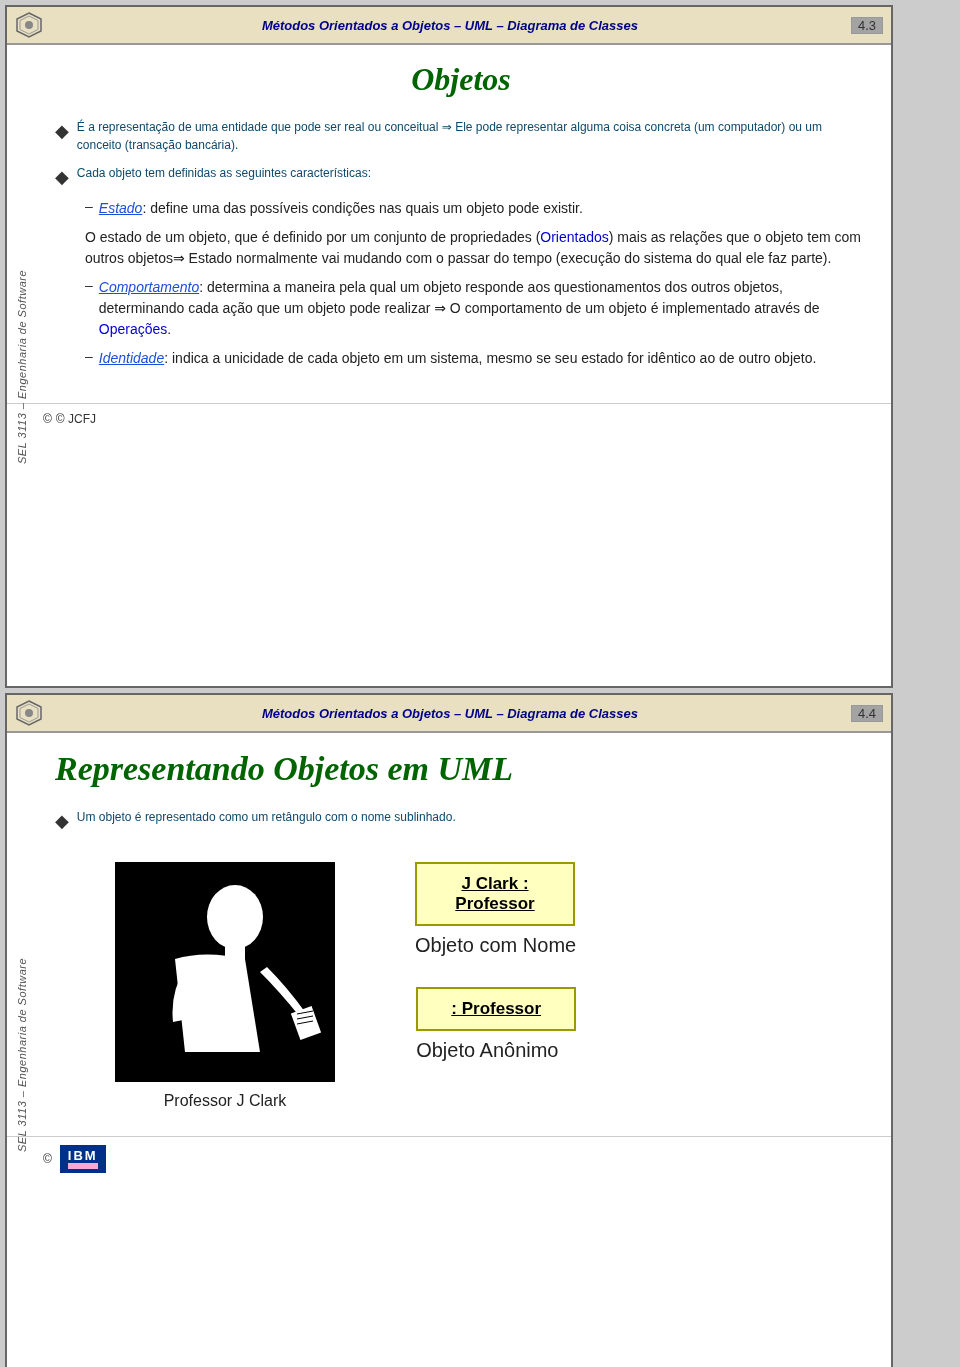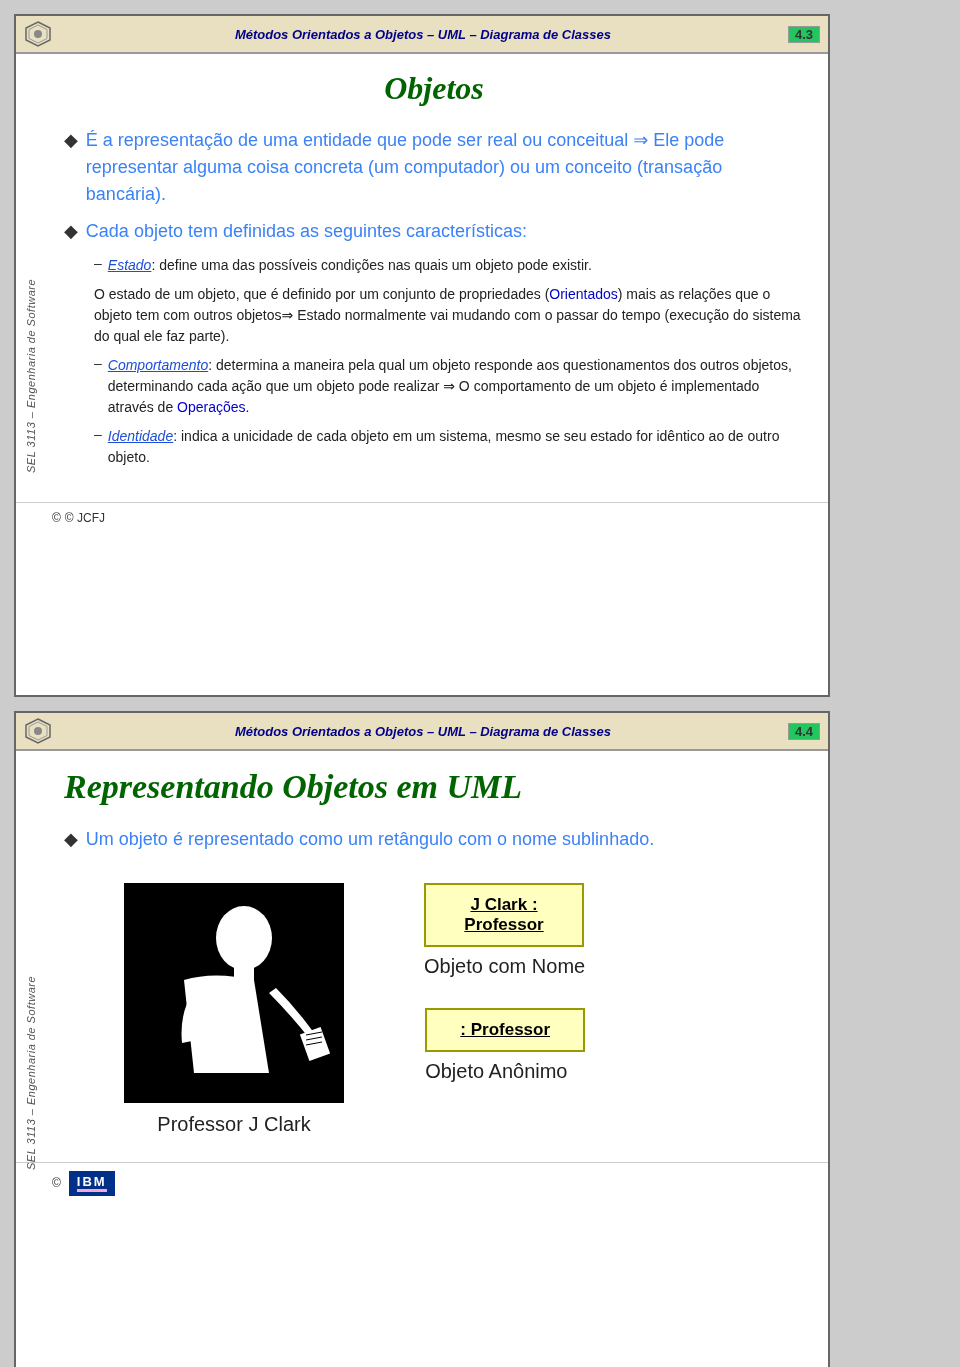--- a/index.html
+++ b/index.html
@@ -4,23 +4,23 @@
   <style>
     * { margin: 0; padding: 0; box-sizing: border-box; }
     body {
       font-family: Arial, sans-serif;
       background: #ccc;
       width: 960px;
     }
 
     .slide {
       background: white;
-      margin: 14px;
+      margin: 5px;
       position: relative;
-      width: 816px;
+      width: 888px;
     }
 
     
     .slide1 {
       min-height: 683px;
       border: 2px solid #666;
     }
 
     
     .slide2 {
@@ -41,25 +41,25 @@
 
     .header-bar .title {
       font-style: italic;
       font-size: 13px;
       color: #00008B;
       font-weight: bold;
     }
 
     .header-bar .slide-num {
       font-size: 13px;
-      font-weight: bold;
+      font-weight: normal;
       color: #333;
       border: 1px solid #999;
       padding: 0 6px;
-      background: #22c55e;
+      background: #a3a3a3;
     }
 
     .header-logo {
       display: flex;
       align-items: center;
     }
 
     .logo-icon {
       width: 28px;
       height: 28px;
@@ -112,22 +112,22 @@
 
     .bullet-main .bullet-symbol {
       font-size: 18px;
       margin-right: 8px;
       margin-top: 2px;
       color: #333;
       flex-shrink: 0;
     }
 
     .bullet-main .bullet-text {
-      font-size: 18px;
-      color: #3b82f6;
+      font-size: 12px;
+      color: #0c4a6e;
       line-height: 1.5;
     }
 
     .sub-bullet {
       margin-left: 30px;
       margin-bottom: 8px;
     }
 
     .sub-bullet-line {
       display: flex;
@@ -209,21 +209,21 @@
 
     .professor-image {
       width: 220px;
       height: 220px;
       background: black;
       position: relative;
       overflow: hidden;
     }
 
     .professor-caption {
-      font-size: 20px;
+      font-size: 16px;
       color: #222;
       margin-top: 10px;
     }
 
     .diagram-right {
       display: flex;
       flex-direction: column;
       align-items: flex-end;
       gap: 30px;
     }
@@ -429,17 +429,17 @@
         </div>
 
       </div>
     </div>
   </div>
 
   <div class="footer">
     <span class="copyright-sym">©</span>
     <div class="ibm-logo">
       <div class="ibm-box">
-        <span style="display:block;line-height:1;border-bottom:3px solid #f9a8d4;padding-bottom:1px;">IBM</span>
+        <span style="display:block;line-height:1;border-bottom:6px solid #f9a8d4;padding-bottom:1px;">IBM</span>
       </div>
     </div>
   </div>
 </div>
 
 </body></html>

